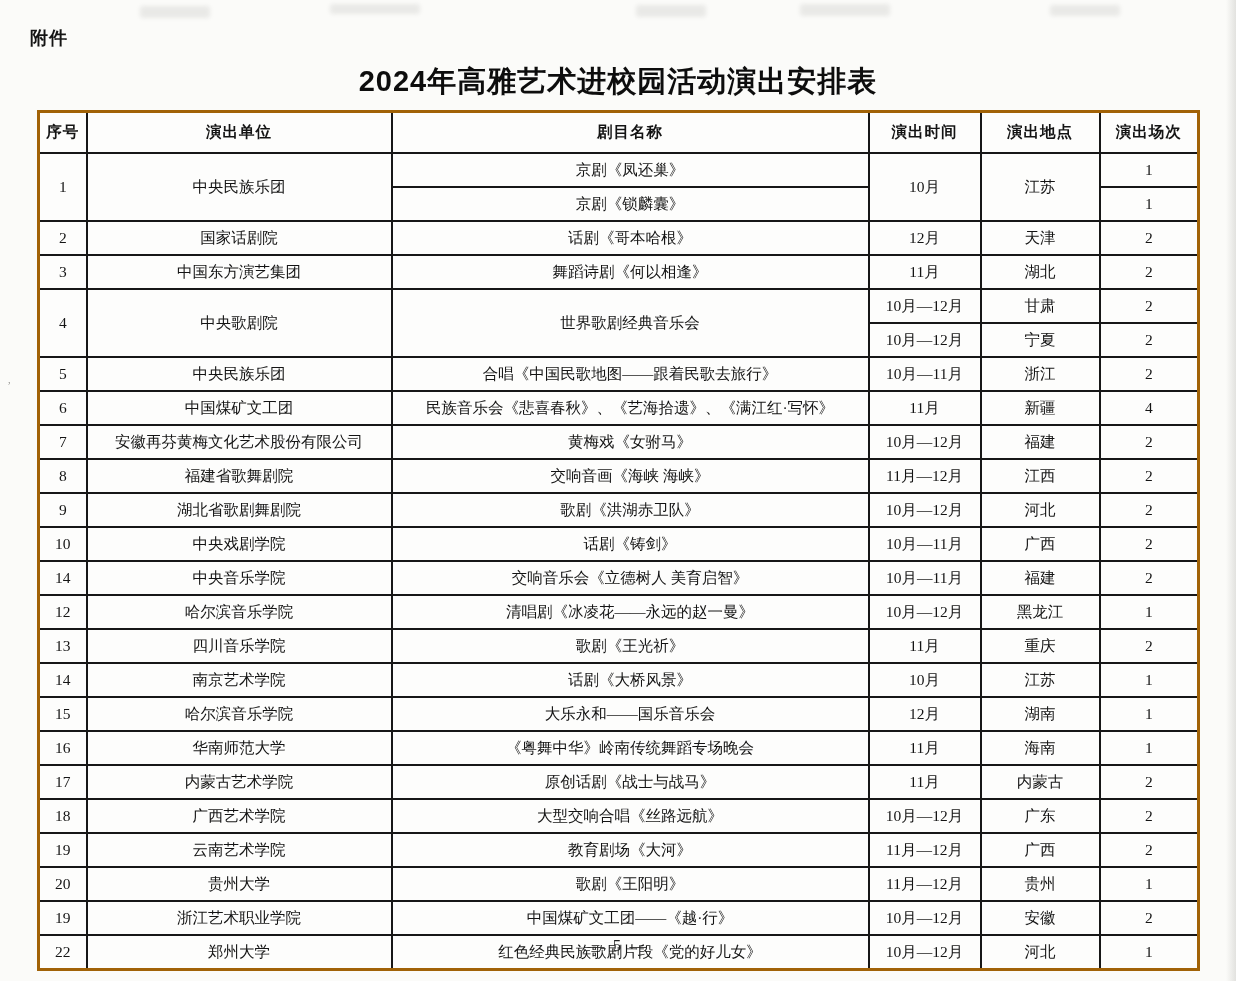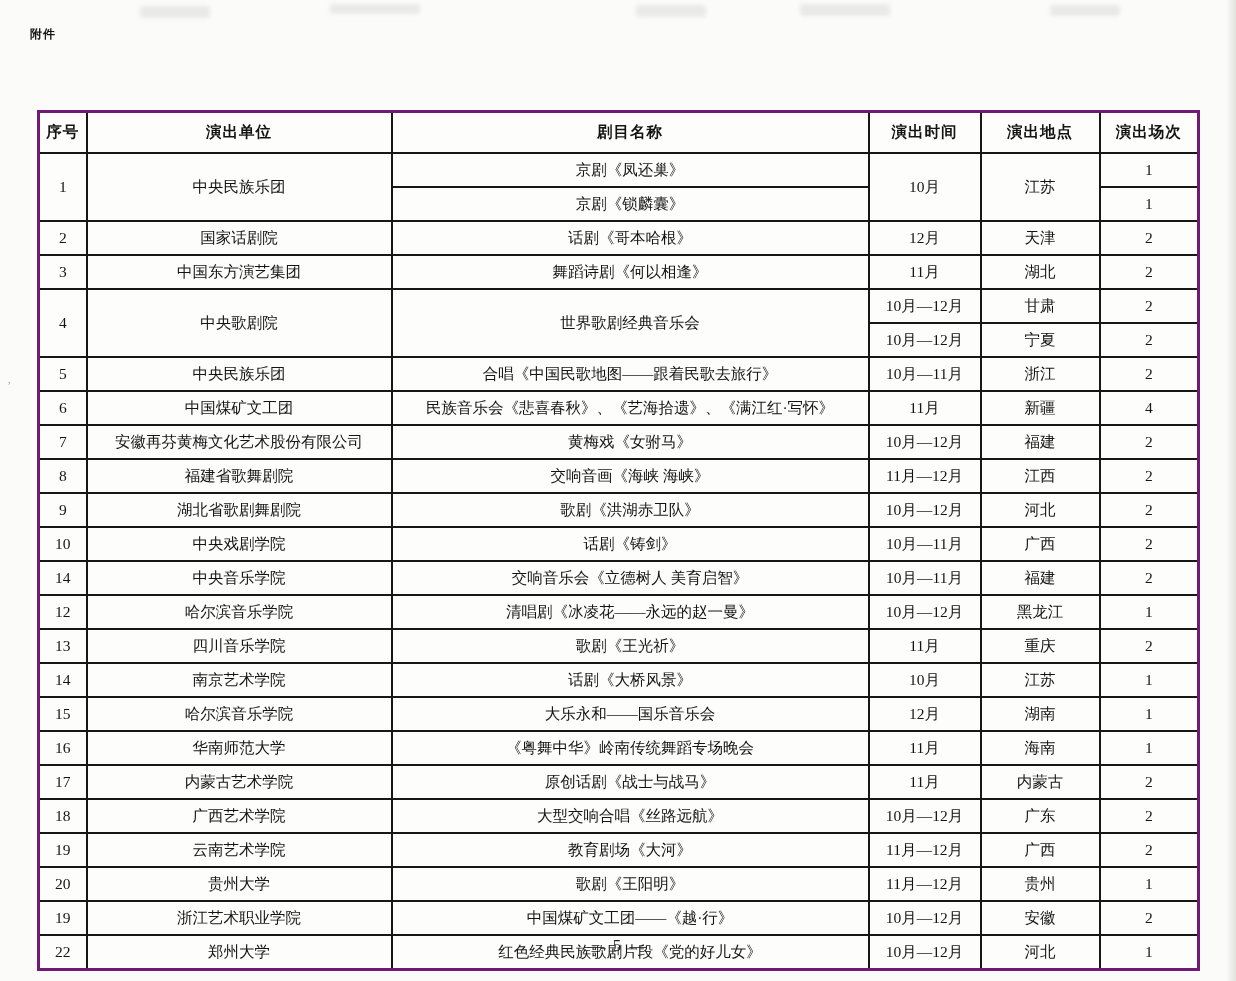--- a/index.html
+++ b/index.html
@@ -7,21 +7,21 @@
     position:relative;
     width:1236px;height:981px;
     background:#fbfbf9;
     overflow:hidden;
     font-family:"Liberation Serif","DejaVu Serif",serif;
     color:#141414;
   }
   .attachment{
     position:absolute;left:30px;top:26px;
     font-family:"Liberation Sans","DejaVu Sans",sans-serif;
-    font-weight:bold;font-size:12px;letter-spacing:1px;
+    font-weight:bold;font-size:18px;letter-spacing:1px;
   }
   .doc-title{
     position:absolute;left:0;top:62px;width:100%;
     text-align:center;
     font-family:"Liberation Sans","DejaVu Sans",sans-serif;
     font-weight:900;font-size:29px;letter-spacing:1px;
     color:#0d0d0d;
   }
   table.schedule{
     position:absolute;left:37px;top:110px;
@@ -38,21 +38,21 @@
   table.schedule col.c-count{width:99px;}
   table.schedule th, table.schedule td{
     border:2.4px solid #171717;
     text-align:center;vertical-align:middle;
     padding:0 4px;
     font-size:15.5px;
     height:32px;
     overflow:hidden;
     white-space:nowrap;
   }
-  table.schedule{border:3px solid #701a75;}
+  table.schedule{border:3px solid #a16207;}
   table.schedule th{
     font-weight:bold;font-size:15.5px;height:39px;letter-spacing:1px;
   }
   .page-number{
     position:absolute;left:0;top:936px;width:100%;
     text-align:center;font-size:17px;letter-spacing:2px;
     color:#222;
   }
   
   .smudge{position:absolute;background:#9a9a96;opacity:.18;border-radius:3px;filter:blur(2px);}
@@ -70,20 +70,21 @@
 <div class="sheet">
   <div class="smudge s1"></div>
   <div class="smudge s2"></div>
   <div class="smudge s3"></div>
   <div class="smudge s4"></div>
   <div class="smudge s5"></div>
   <div class="edge-right"></div>
   <div class="tick">,</div>
 
   <div class="attachment">附件</div>
+  <div class="doc-title">2024年高雅艺术进校园活动演出安排表</div>
 
   <table class="schedule">
     <colgroup>
       <col class="c-no">
         <col class="c-unit">
         <col class="c-program">
       <col class="c-time">
         <col class="c-loc">
         <col class="c-count">
     </colgroup>

